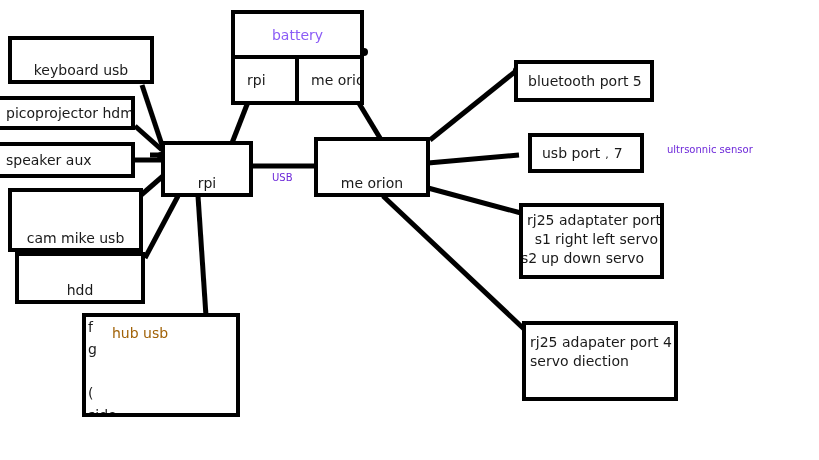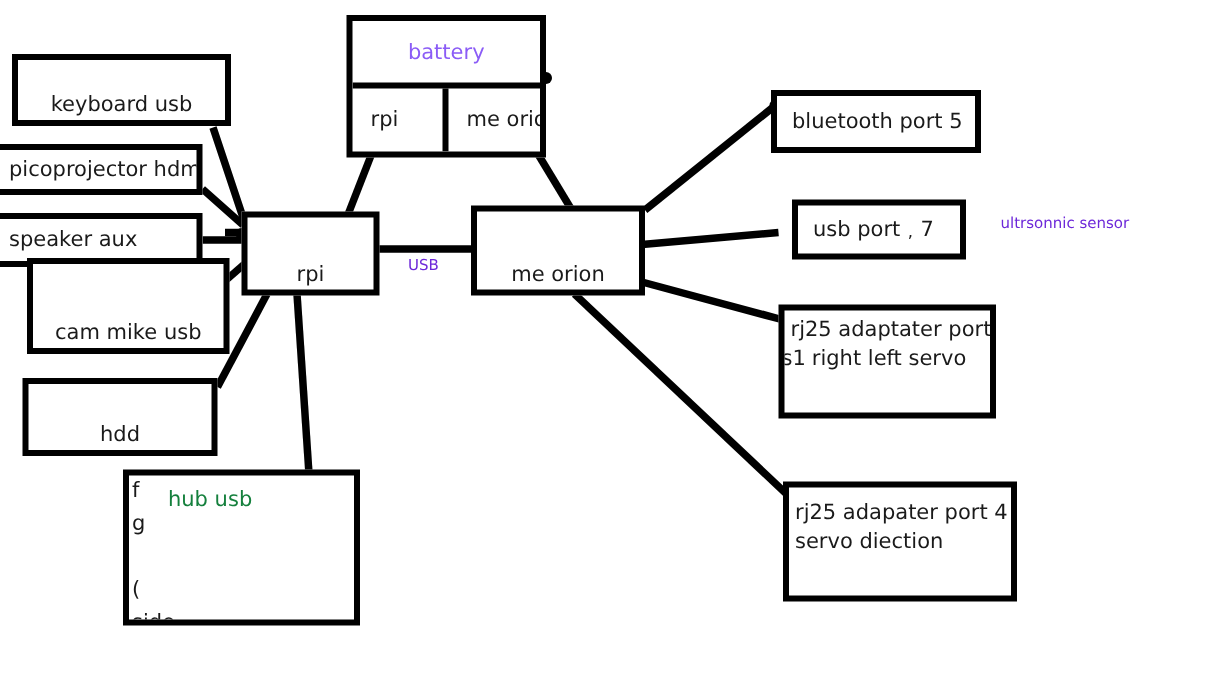--- a/index.html
+++ b/index.html
@@ -105,21 +105,21 @@
     border: 4px solid #000000;
     background: #ffffff;
     z-index: 3;
     overflow: hidden;
   }
   .hub-title {
     position: absolute;
     left: 26px;
     top: 8px;
     font-size: 14px;
-    color: #15803d;
+    color: #a16207;
     white-space: nowrap;
   }
   .hub-frag {
     position: absolute;
     left: 2px;
     font-size: 14px;
     color: #1a1a1a;
     white-space: nowrap;
   }
   .multiline {
@@ -177,21 +177,21 @@
   </div>
 
   <div class="node pad-box" style="left:-8px; top:96px; width:143px; height:34px; display:flex; align-items:center;">
     <span class="lbl">picoprojector hdmi</span>
   </div>
 
   <div class="node pad-box" style="left:-8px; top:142px; width:143px; height:36px; display:flex; align-items:center;">
     <span class="lbl">speaker aux</span>
   </div>
 
-  <div class="node center-box" style="left:8px; top:172px; width:135px; height:64px;margin-left:10px;">
+  <div class="node center-box" style="left:8px; top:188px; width:135px; height:64px;">
     <span class="lbl">cam mike usb</span>
   </div>
 
   <div class="node center-box" style="left:15px; top:252px; width:130px; height:52px;">
     <span class="lbl">hdd</span>
   </div>
 
   <div class="hub-node" style="left:82px; top:313px; width:158px; height:104px;">
     <span class="hub-title">hub usb</span>
     <span class="hub-frag" style="top:2px;">f</span>
@@ -231,24 +231,28 @@
   <div class="node pad-box" style="left:516px; top:133px; width:116px; height:40px; display:flex; align-items:flex-end; gap:5px;margin-left:12px;">
     <span class="lbl">usb port</span>
     <span class="lbl" style="font-size:11px;">,</span>
     <span class="lbl">7</span>
   </div>
 
   <span class="free-label" style="left:667px; top:144px;">ultrsonnic sensor</span>
 
   <div class="node multiline" style="left:519px; top:203px; width:145px; height:76px; padding:4px 2px 2px 4px;">
     <span class="lbl">rj25 adaptater port3</span>
-    <span style="display:flex; gap:4px;">
+    <span style="display:flex; gap:4px;justify-content:flex-end;">
       <span class="lbl" style="margin-left:-6px;">s1</span>
       <span class="lbl">right left servo</span>
     </span>
+    <span style="display:flex; gap:4px;">
+      <span class="lbl" style="margin-left:-6px;">s2</span>
+      <span class="lbl">up down servo</span>
+    </span>
   </div>
 
   <div class="node multiline" style="left:522px; top:321px; width:156px; height:80px; padding:8px 2px 2px 4px;">
     <span class="lbl">rj25 adapater port 4</span>
     <span class="lbl">servo diection</span>
   </div>
 
 </div>
 
 </body></html>

